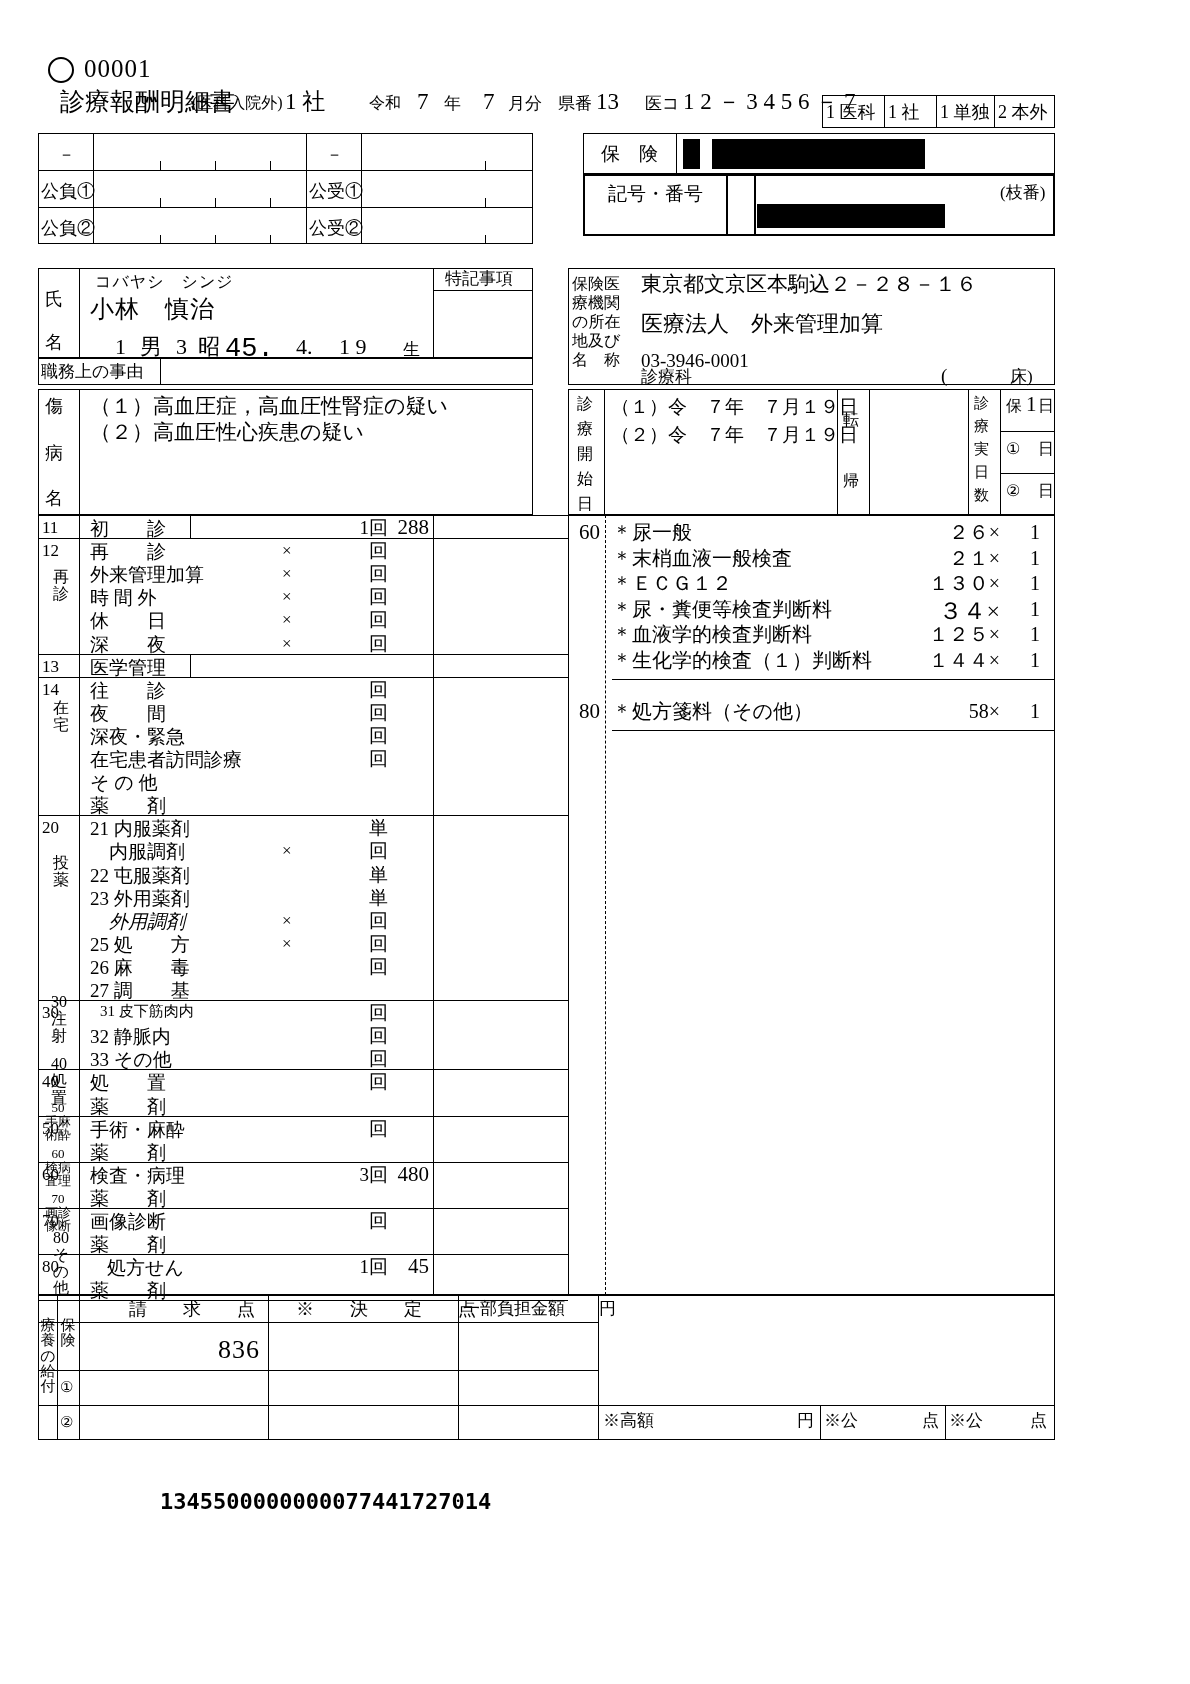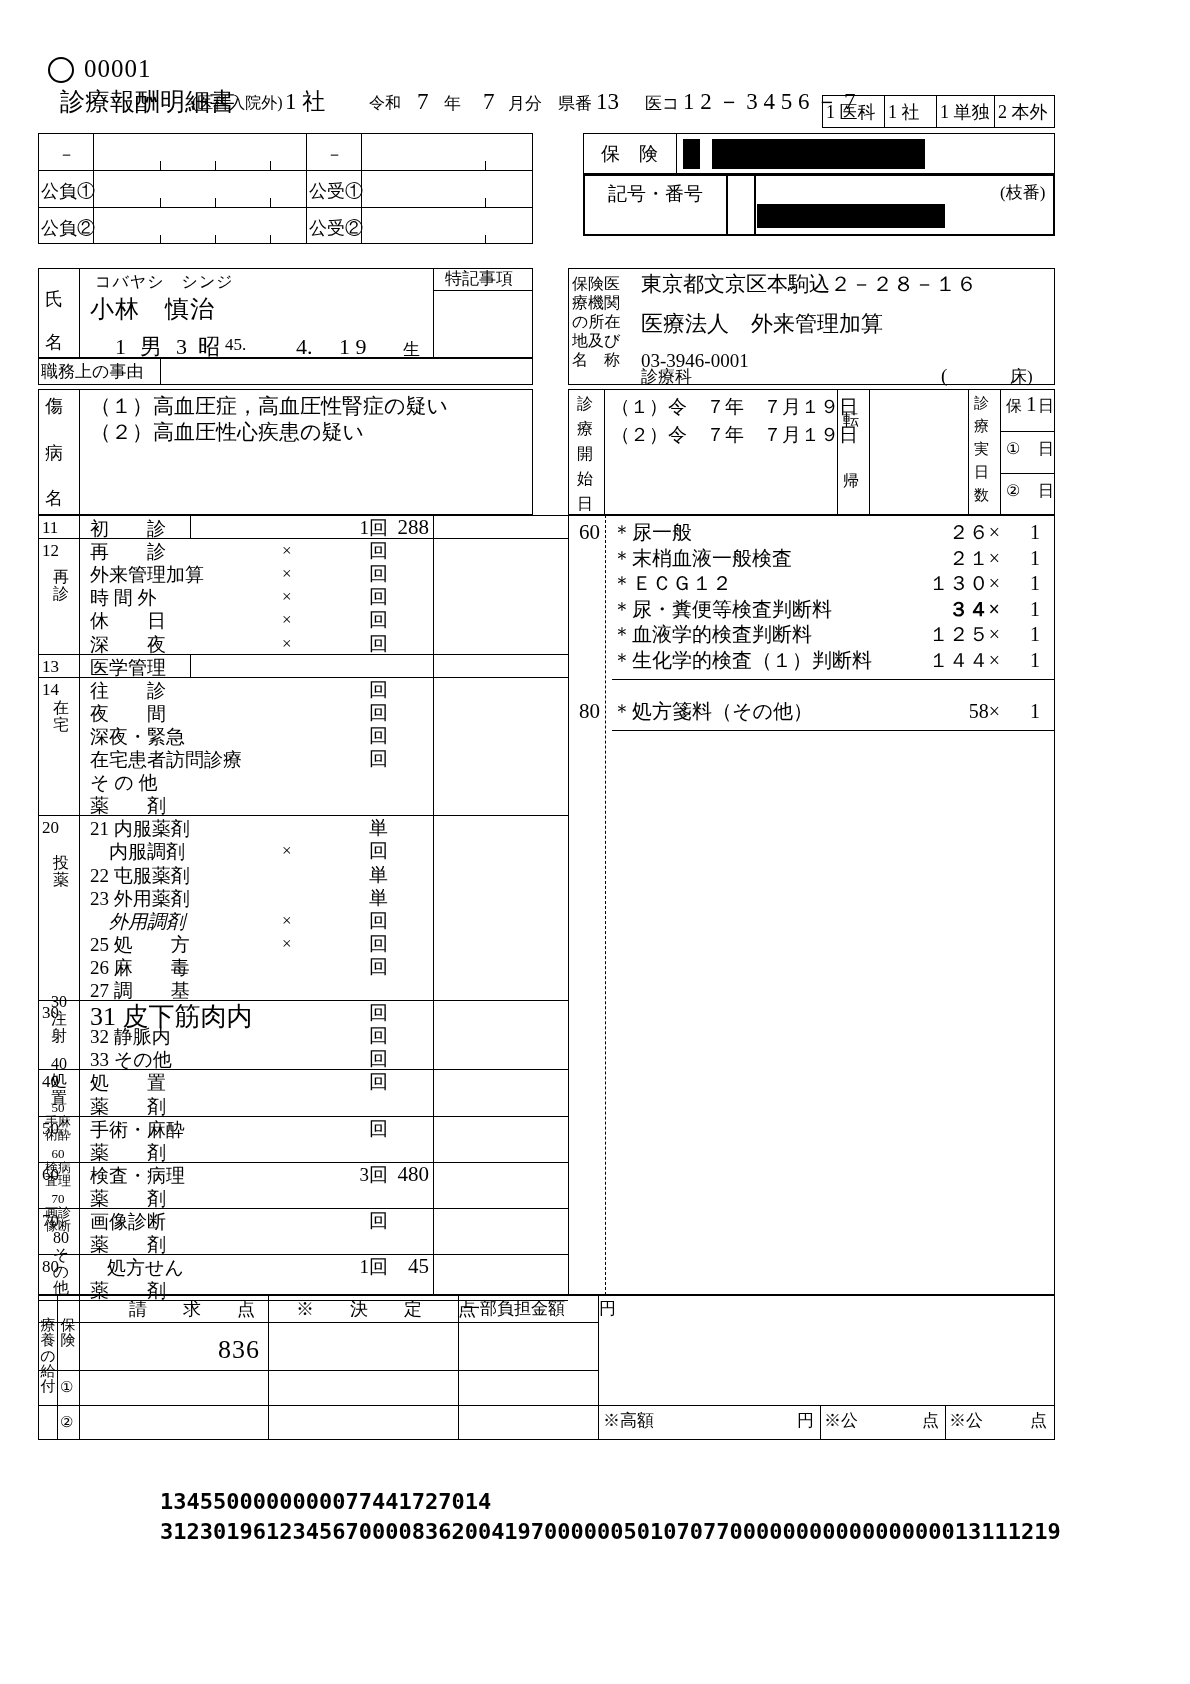--- a/index.html
+++ b/index.html
@@ -95,21 +95,21 @@
   <div class="abs" style="left:38px;top:268px;width:495px;height:90px;border:1px solid #000;"></div>
   <div class="vl" style="left:79px;top:268px;height:90px;"></div>
   <div class="t jp" style="left:45px;top:290px;font-size:18px;">氏</div>
   <div class="t jp" style="left:45px;top:333px;font-size:18px;">名</div>
   <div class="t jp" style="left:95px;top:274px;font-size:16px;letter-spacing:1px;">コバヤシ　シンジ</div>
   <div class="t jp" style="left:90px;top:297px;font-size:24px;letter-spacing:1px;">小林　慎治</div>
   <div class="t num" style="left:115px;top:336px;font-size:22px;">1</div>
   <div class="t jp" style="left:140px;top:336px;font-size:22px;">男</div>
   <div class="t num" style="left:176px;top:336px;font-size:22px;">3</div>
   <div class="t jp" style="left:198px;top:336px;font-size:22px;">昭</div>
-  <div class="t num" style="left:225px;top:336px;font-size:17px;">45.</div>
+  <div class="t num" style="left:225px;top:336px;font-size:27px;font-family:Liberation Mono, monospace;">45.</div>
   <div class="t num" style="left:296px;top:336px;font-size:22px;">4.</div>
   <div class="t num" style="left:339px;top:336px;font-size:22px;">1 9</div>
   <div class="t jp" style="left:403px;top:341px;font-size:17px;">生</div>
 
   <div class="abs" style="left:433px;top:268px;width:100px;height:90px;border-left:1px solid #000;"></div>
   <div class="hl" style="left:433px;top:290px;width:100px;"></div>
   <div class="t jp" style="left:445px;top:270px;font-size:17px;">特記事項</div>
 
   <div class="abs" style="left:38px;top:358px;width:495px;height:27px;border:1px solid #000;"></div>
   <div class="vl" style="left:160px;top:358px;height:27px;"></div>
@@ -226,21 +226,21 @@
       <div class="t jp" style="left: 90px; top: 911.7px; font-size: 19px; letter-spacing: 0px; font-style: italic;">　外用調剤</div>
       <div class="t jp" style="left: 282px; top: 911.7px; font-size: 17px;">×</div>
       <div class="t num" style="left: 348px; top: 910.7px; font-size: 19px; width: 40px; text-align: right;">回</div>
       <div class="t jp" style="left: 90px; top: 934.8px; font-size: 19px; letter-spacing: 0px;">25 処　　方</div>
       <div class="t jp" style="left: 282px; top: 934.8px; font-size: 17px;">×</div>
       <div class="t num" style="left: 348px; top: 933.8px; font-size: 19px; width: 40px; text-align: right;">回</div>
       <div class="t jp" style="left: 90px; top: 957.9px; font-size: 19px; letter-spacing: 0px;">26 麻　　毒</div>
       <div class="t num" style="left: 348px; top: 956.9px; font-size: 19px; width: 40px; text-align: right;">回</div>
       <div class="t jp" style="left: 90px; top: 981px; font-size: 19px; letter-spacing: 0px;">27 調　　基</div>
       <div class="t num" style="left: 42px; top: 1004.1px; font-size: 17px;">30</div>
-      <div class="t jp" style="left: 90px; top: 1004.1px; font-size: 26px; letter-spacing: 0px; text-align: center;">31 皮下筋肉内</div>
+      <div class="t jp" style="left: 100px; top: 1004.1px; font-size: 15px; letter-spacing: 0px; text-align: center;">31 皮下筋肉内</div>
       <div class="t num" style="left: 348px; top: 1003.1px; font-size: 19px; width: 40px; text-align: right;">回</div>
       <div class="t jp" style="left: 90px; top: 1027.2px; font-size: 19px; letter-spacing: 0px;">32 静脈内</div>
       <div class="t num" style="left: 348px; top: 1026.2px; font-size: 19px; width: 40px; text-align: right;">回</div>
       <div class="t jp" style="left: 90px; top: 1050.3px; font-size: 19px; letter-spacing: 0px;">33 その他</div>
       <div class="t num" style="left: 348px; top: 1049.3px; font-size: 19px; width: 40px; text-align: right;">回</div>
       <div class="t num" style="left: 42px; top: 1073.4px; font-size: 17px;">40</div>
       <div class="t jp" style="left: 90px; top: 1073.4px; font-size: 19px; letter-spacing: 0px;">処　　置</div>
       <div class="t num" style="left: 348px; top: 1072.4px; font-size: 19px; width: 40px; text-align: right;">回</div>
       <div class="t jp" style="left: 90px; top: 1096.5px; font-size: 19px; letter-spacing: 0px;">薬　　剤</div>
       <div class="t num" style="left: 42px; top: 1119.6px; font-size: 17px;">50</div>
@@ -281,21 +281,21 @@
       <div class="t jp" style="left: 612px; top: 522px; font-size: 20px;">＊尿一般</div>
       <div class="t num" style="left: 850px; top: 522px; font-size: 20px; width: 150px; text-align: right;">２６×</div>
       <div class="t num" style="left: 1000px; top: 522px; font-size: 20px; width: 40px; text-align: right;">1</div>
       <div class="t jp" style="left: 612px; top: 547.5px; font-size: 20px;">＊末梢血液一般検査</div>
       <div class="t num" style="left: 850px; top: 547.5px; font-size: 20px; width: 150px; text-align: right;">２１×</div>
       <div class="t num" style="left: 1000px; top: 547.5px; font-size: 20px; width: 40px; text-align: right;">1</div>
       <div class="t jp" style="left: 612px; top: 573px; font-size: 20px;">＊ＥＣＧ１２</div>
       <div class="t num" style="left: 850px; top: 573px; font-size: 20px; width: 150px; text-align: right;">１３０×</div>
       <div class="t num" style="left: 1000px; top: 573px; font-size: 20px; width: 40px; text-align: right;">1</div>
       <div class="t jp" style="left: 612px; top: 598.5px; font-size: 20px;">＊尿・糞便等検査判断料</div>
-      <div class="t num" style="left: 850px; top: 598.5px; font-size: 20px; width: 150px; text-align: right; font-weight: bold;">３４×</div>
+      <div class="t num" style="left: 850px; top: 598.5px; font-size: 24px; width: 150px; text-align: right;">３４×</div>
       <div class="t num" style="left: 1000px; top: 598.5px; font-size: 20px; width: 40px; text-align: right;">1</div>
       <div class="t jp" style="left: 612px; top: 624px; font-size: 20px;">＊血液学的検査判断料</div>
       <div class="t num" style="left: 850px; top: 624px; font-size: 20px; width: 150px; text-align: right;">１２５×</div>
       <div class="t num" style="left: 1000px; top: 624px; font-size: 20px; width: 40px; text-align: right;">1</div>
       <div class="t jp" style="left: 612px; top: 649.5px; font-size: 20px;">＊生化学的検査（１）判断料</div>
       <div class="t num" style="left: 850px; top: 649.5px; font-size: 20px; width: 150px; text-align: right;">１４４×</div>
       <div class="t num" style="left: 1000px; top: 649.5px; font-size: 20px; width: 40px; text-align: right;">1</div>
       <div class="hl" style="left: 612px; top: 679px; width: 443px;"></div>
       <div class="t num" style="left: 555px; top: 700.5px; font-size: 21px; width: 45px; text-align: right;">80</div>
       <div class="t jp" style="left: 612px; top: 700.5px; font-size: 20px;">＊処方箋料（その他）</div>
@@ -340,15 +340,14 @@
   <div class="t num" style="left:218px;top:1337px;font-size:26px;letter-spacing:1px;">836</div>
 
   <div class="t jp" style="left:603px;top:1412px;font-size:17px;">※高額</div>
   <div class="t jp" style="left:797px;top:1412px;font-size:17px;">円</div>
   <div class="t jp" style="left:824px;top:1412px;font-size:17px;">※公</div>
   <div class="t jp" style="left:922px;top:1412px;font-size:17px;">点</div>
   <div class="t jp" style="left:949px;top:1412px;font-size:17px;">※公</div>
   <div class="t jp" style="left:1030px;top:1412px;font-size:17px;">点</div>
 
   <div class="t barcode" style="left:160px;top:1491px;font-size:22px;">1345500000000077441727014</div>
-  <div class="t barcode" style="left:160px;top:1521px;font-size:22px;">31230196123456700008362004197000000501070770000000000000000013111219</div>
 
 </div>
 
 </body></html>

